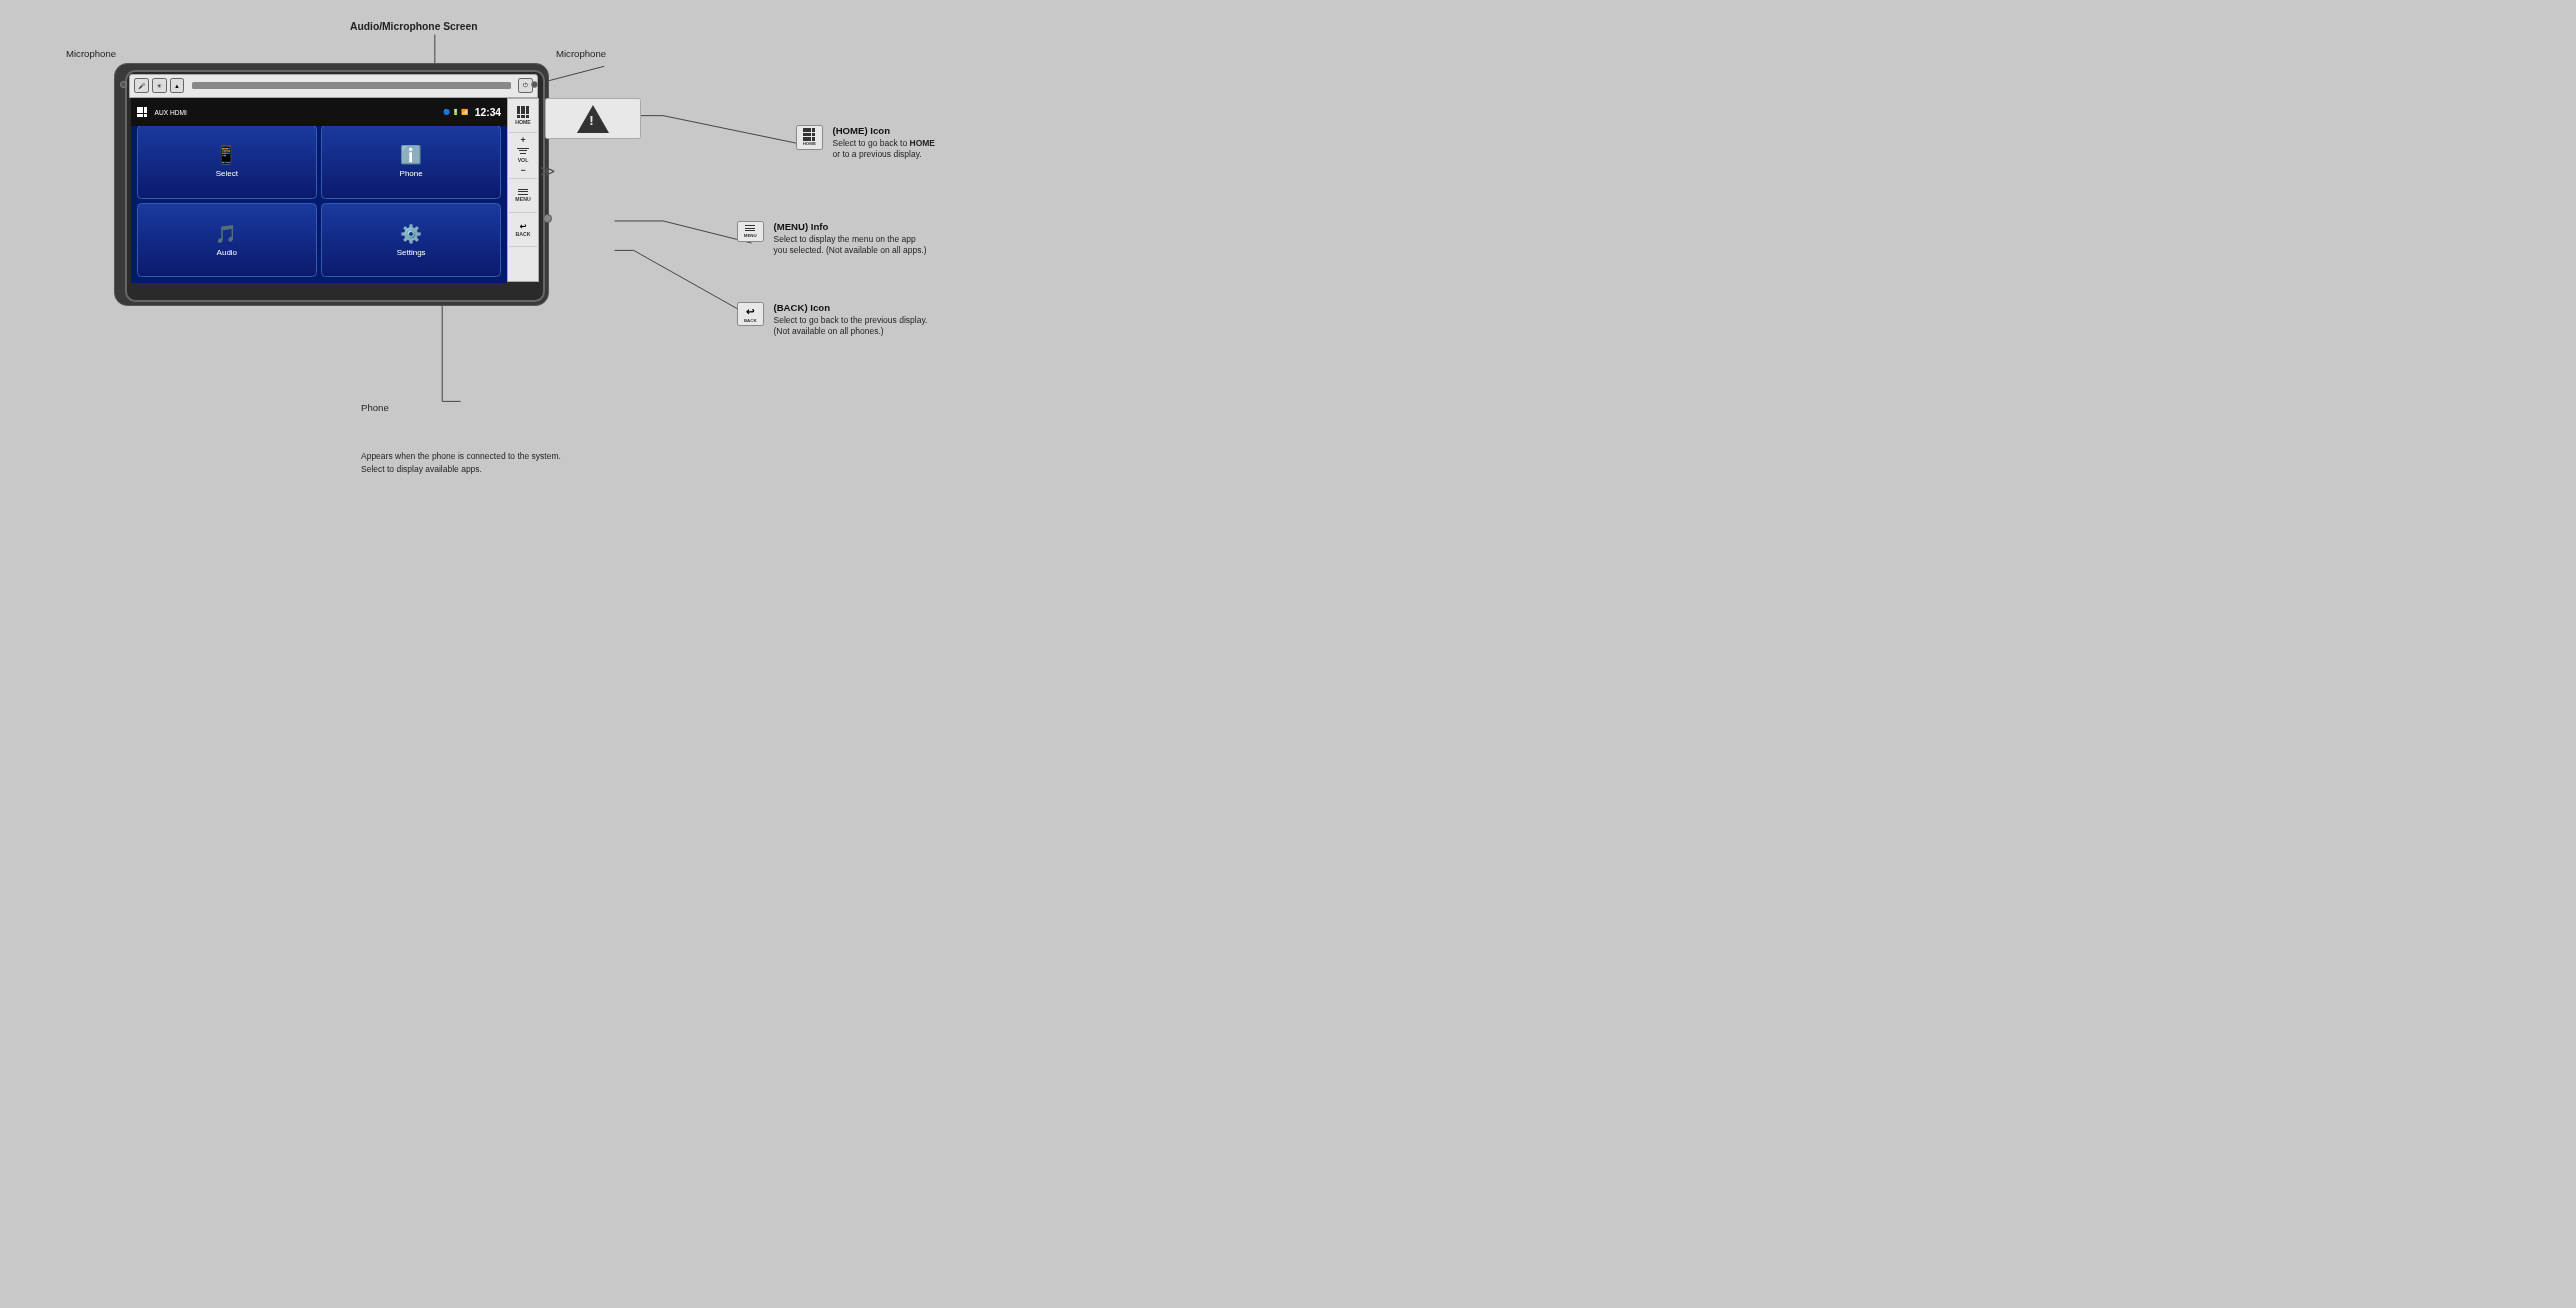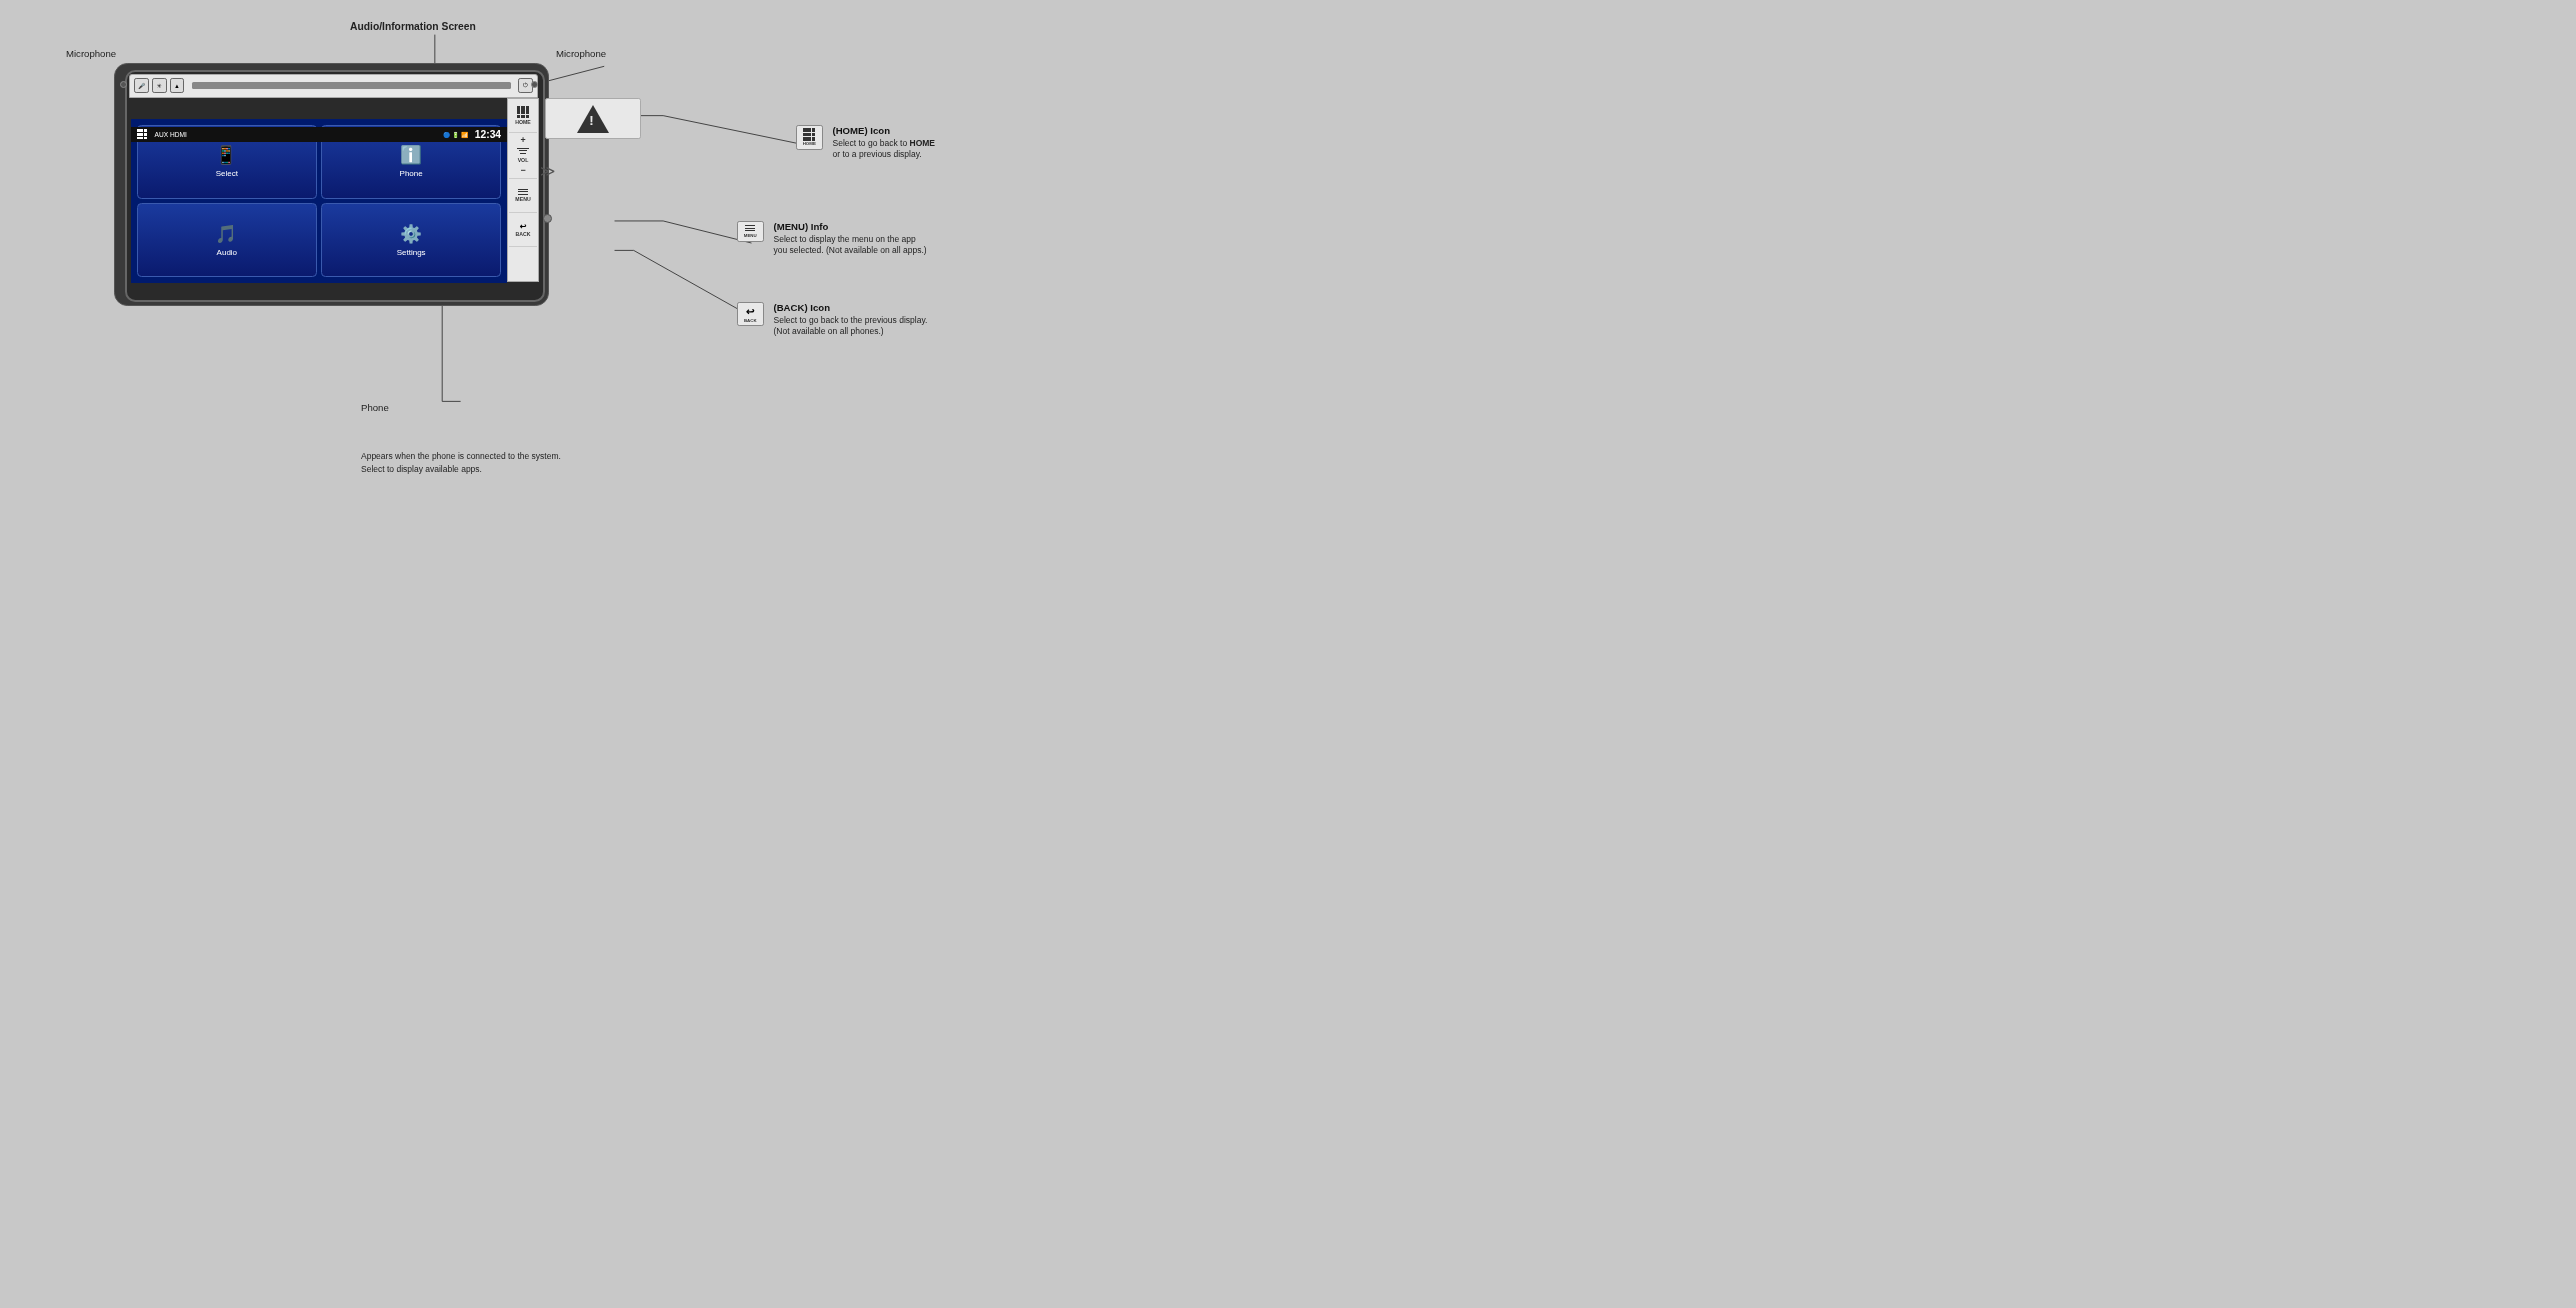--- a/index.html
+++ b/index.html
@@ -99,27 +99,26 @@
       border-radius: 50%;
       border: 0.7px solid #888;
     }
 
     
     .status-bar {
       position: absolute;
       left: 131px;
       top: 98px;
       width: 376px;
-      height: 15px;
+      height: 28px;
       background: #111;
       display: flex;
       align-items: center;
       padding: 0 5.9px;
       z-index: 2;
-      margin-top: 29px;
     }
 
     .home-icon-small {
       width: 13.3px;
       height: 10.3px;
       display: grid;
       grid-template-columns: repeat(3,2.9px);
       grid-template-rows: repeat(3,2.9px);
       gap: 0.7px;
       margin-right: 4.4px;
@@ -492,21 +491,21 @@
     </div>
   </div>
 
   <div style="position:absolute; left:540px; top:162px; font-size:14.7px; color:#555; z-index:5;">≫</div>
   <div style="position:absolute; left:543px; top:214px; width:8.8px; height:8.8px; background:#888; border-radius:50%; border:0.7px solid #555;"></div>
 
   <div class="hazard-area">
     <div class="triangle-icon"></div>
   </div>
 
-  <div class="label" style="top:20.6px; left:350px; font-weight:bold; font-size:10.3px;">Audio/Information Screen</div>
+  <div class="label" style="top:20.6px; left:350px; font-weight:bold; font-size:10.3px;">Audio/Microphone Screen</div>
 
   <div class="label" style="top:48px; left:66px;">Microphone</div>
 
   <div class="label" style="top:48px; left:556px;">Microphone</div>
 
   <div style="position:absolute; top:402px; left:361px;">
     <div class="label" style="position:relative; left:0; top:0; font-size:9.6px;">Phone</div>
     <div class="label" style="position:relative; left:0; top:13.3px; font-size:8.5px; white-space:normal; width:221px; line-height:1.5;margin-top:24px;">Appears when the phone is connected to
 the system. Select to display available apps.</div>
   </div>

